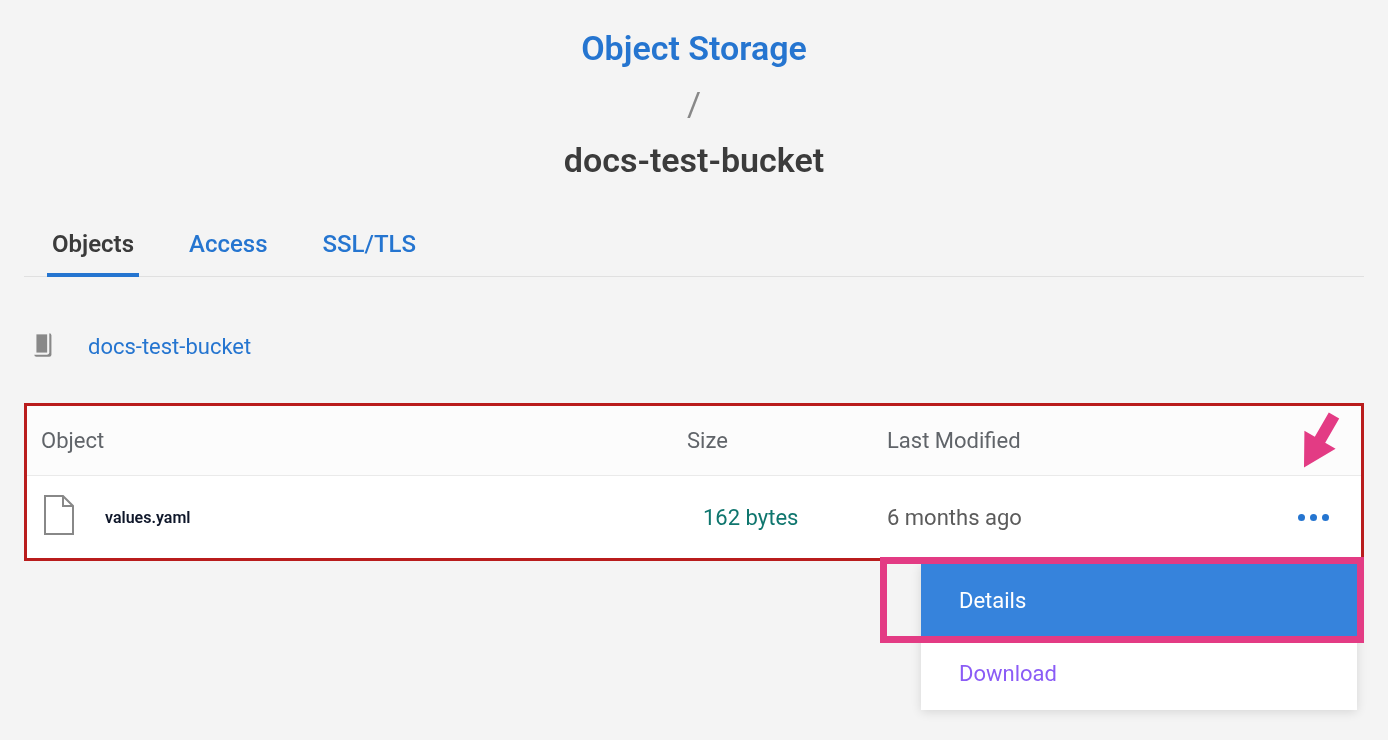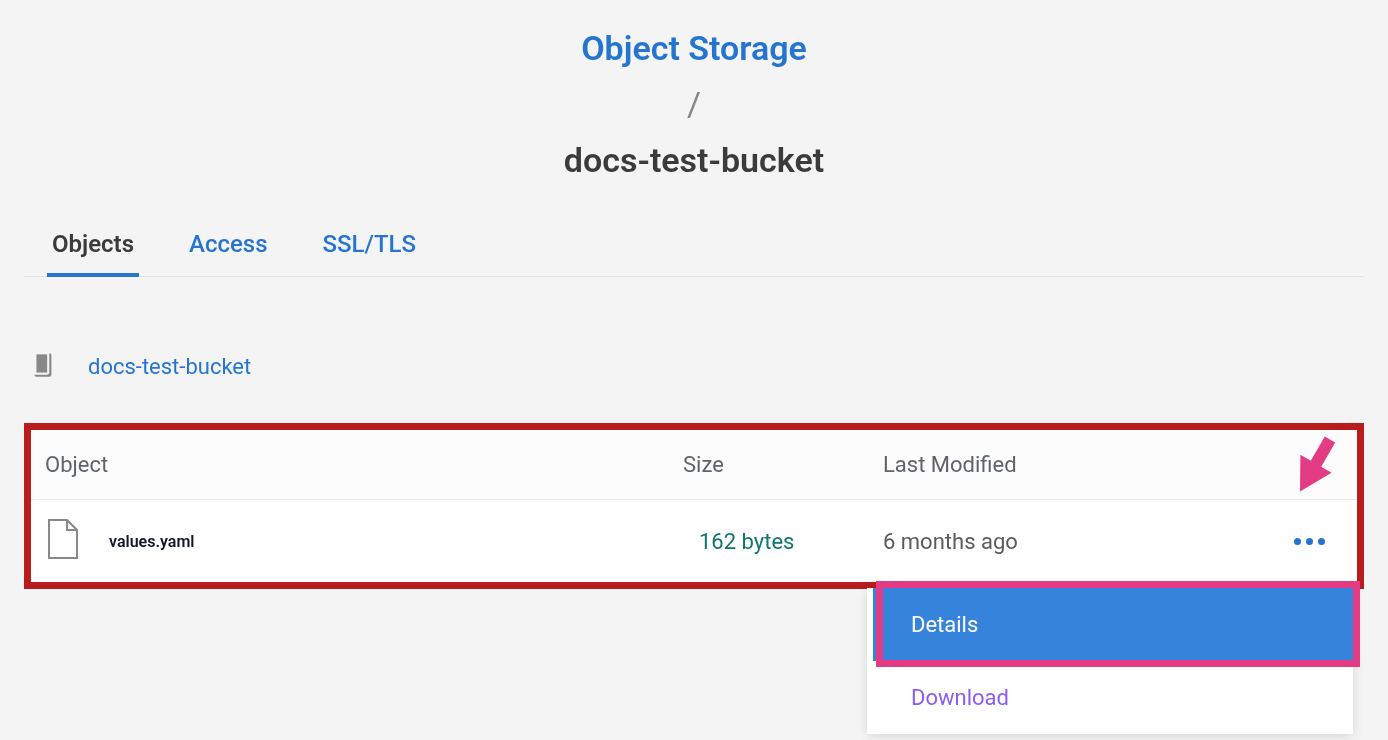--- a/index.html
+++ b/index.html
@@ -38,21 +38,21 @@
     .breadcrumb-current {
       color: #3b3b3b;
       font-size: 34px;
       font-weight: 600;
     }
     .tabs {
       display: flex;
       gap: 55px;
       border-bottom: 1px solid #e0e0e0;
       padding-left: 28px;
-      margin-bottom: 72px;
+      margin-bottom: 52px;
     }
     .tab {
       font-size: 24px;
       font-weight: 500;
       padding-bottom: 18px;
       cursor: pointer;
       color: #2575d0;
       position: relative;
     }
     .tab.active {
@@ -78,21 +78,21 @@
     .bucket-icon {
       color: #888;
     }
     .bucket-name {
       color: #2575d0;
       font-size: 22px;
       cursor: pointer;
     }
     .table {
       background: #fff;
-      border: 7px solid #b91c1c;
+      border: 3px solid #b91c1c;
     }
     .table-header {
       display: grid;
       grid-template-columns: 1fr 200px 460px;
       padding: 22px 14px;
       border-bottom: 1px solid #eaeaea;
       background: #fcfcfc;
     }
     .table-header-cell {
       color: #606469;
@@ -142,25 +142,24 @@
     .kebab-dot {
       width: 7px;
       height: 7px;
       background: #2575d0;
       border-radius: 50%;
     }
     .dropdown {
       position: absolute;
       top: 88px;
       right: 4px;
-      width: 486px;
+      width: 436px;
       background: #fff;
       box-shadow: 0 2px 10px rgba(0,0,0,0.12);
       z-index: 10;
-      padding-left: 6px;
     }
     .dropdown-item {
       padding: 24px 38px;
       font-size: 22px;
       color: #8b5cf6;
       cursor: pointer;
     }
     .dropdown-item.highlighted {
       background: #3683dc;
       color: #fff;

